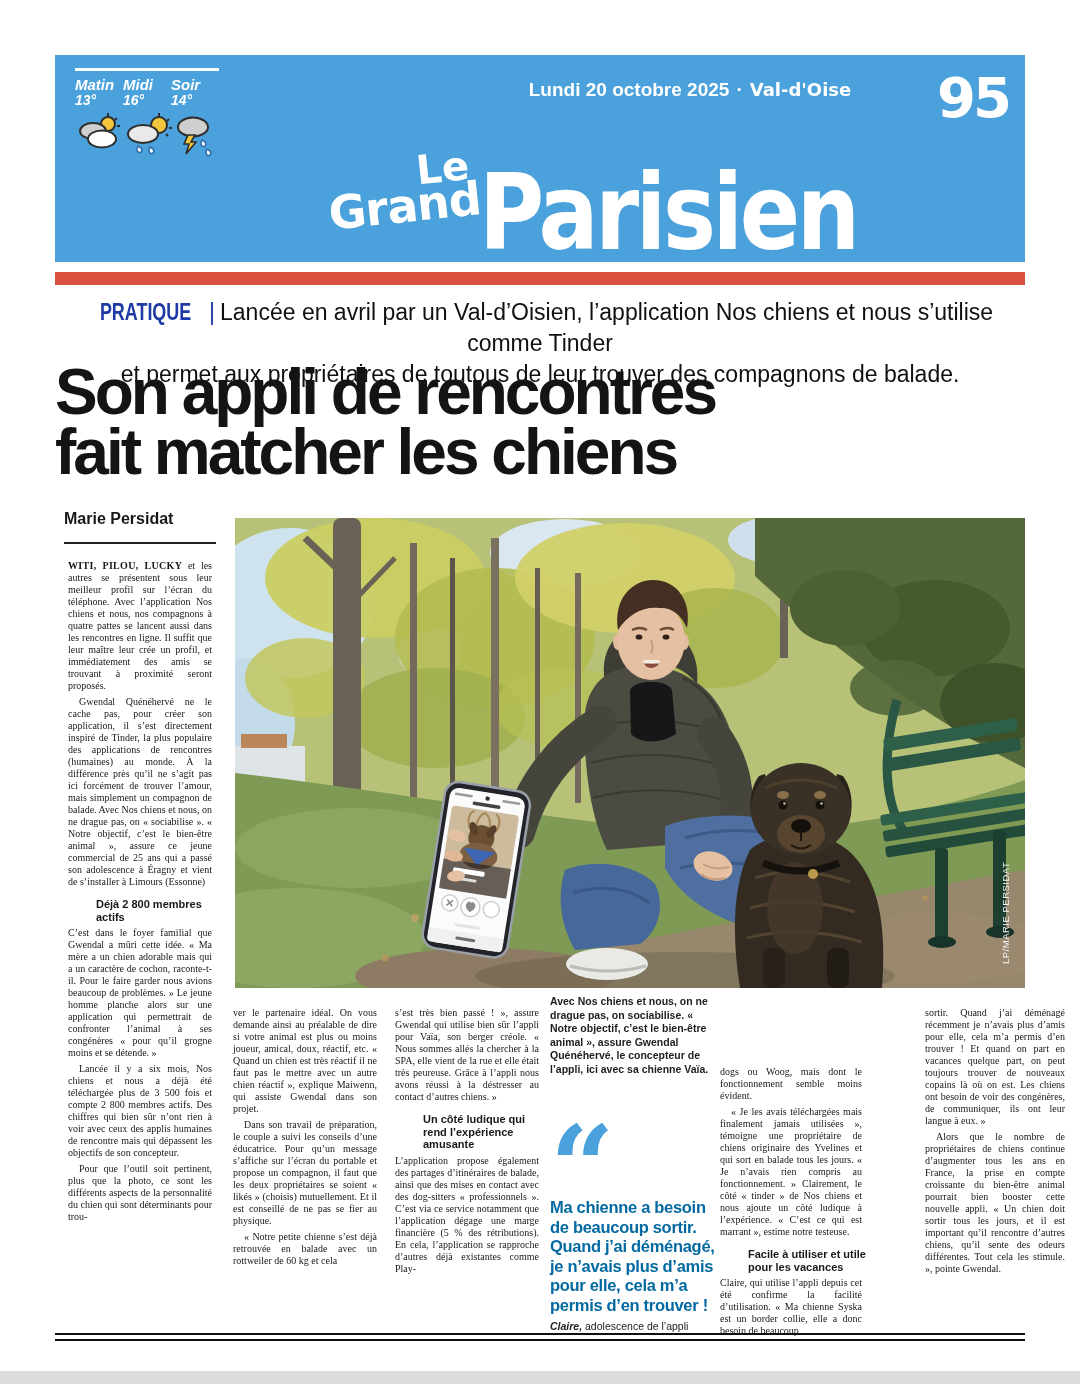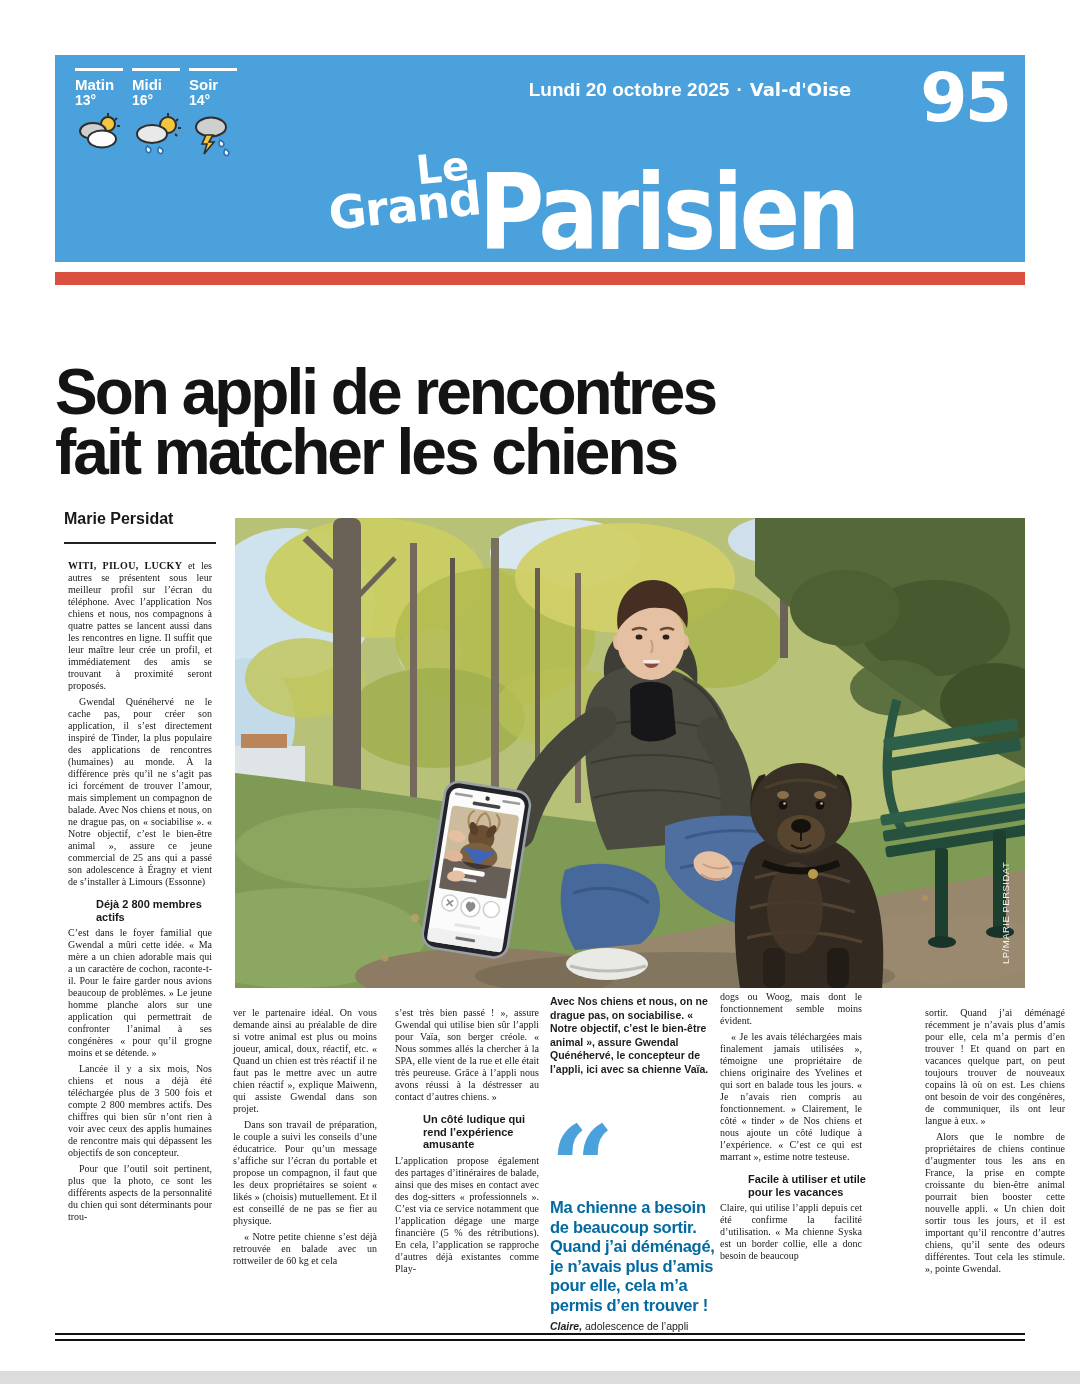--- a/index.html
+++ b/index.html
@@ -2,35 +2,35 @@
 <html style="--header_blue: #4BA1DB; --bar_red: #D9513E; --tag_blue: #1D3AA5; --quote_blue: #4BA1DB; --ink: #181818;"><head>
 <meta charset="utf-8">
 <style>
   html,body { margin:0; padding:0; background:#fff; }
   .page { position:relative; width:1080px; height:1384px; background:#fff; overflow:hidden;
           font-family:"Liberation Serif", serif; color:var(--ink,#181818); }
 
   
   .masthead { position:absolute; left:55px; top:55px; width:970px; height:207px;
               background:var(--header_blue,#4BA1DB); }
-  .weather { position:absolute; left:20px; top:13px; display:flex; gap:9px; }
+  .weather { position:absolute; left:20px; top:13px; display:flex; gap:0;font-style:italic; }
   .weather-item { width:48px; }
   .weather-rule { border-top:3px solid #fff; margin-bottom:5px; }
   .weather-label { font-family:"Liberation Sans",sans-serif; font-weight:700; color:#fff;
                    font-size:15px; line-height:17px; }
   .weather-temp  { font-family:"Liberation Sans",sans-serif; font-weight:700; color:#fff;
                    font-size:14px; line-height:15px; }
   .weather-icon svg { margin-top:5px; overflow:visible; }
   .dateline { position:absolute; left:460px; top:24px; width:350px; text-align:center;
               color:#fff; font-family:"Liberation Sans",sans-serif; white-space:nowrap; }
   .dateline .date { font-size:19px; font-weight:700; }
   .dateline .sep  { font-size:19px; font-weight:700; margin:0 7px; }
   .dateline .region { font-size:18px; font-weight:700; font-family:"DejaVu Sans",sans-serif; }
   .edition { position:absolute; right:16px; top:2px; color:#fff; letter-spacing:-3px;
-             font-family:"DejaVu Sans",sans-serif; font-weight:800; font-size:68px; line-height:82px; }
+             font-family:"DejaVu Sans",sans-serif; font-weight:800; font-size:56px; line-height:82px; }
   .lockup { position:absolute; left:272px; bottom:6px; display:flex; align-items:flex-end;
             color:#fff; font-family:"DejaVu Sans",sans-serif; font-weight:700; }
   .legrand { transform:rotate(-6deg); margin-bottom:30px; text-align:right; }
   .legrand .le    { font-size:40px; line-height:28px; padding-right:8px; }
   .legrand .grand { font-size:46px; line-height:40px; letter-spacing:-1px; }
   .parisien { font-size:106px; line-height:86px; letter-spacing:-4px;
               transform:scaleX(.84); transform-origin:left bottom; }
 
   .redbar { position:absolute; left:55px; top:272px; width:970px; height:13px;
             background:var(--bar_red,#D9513E); }
@@ -142,20 +142,24 @@
       <div class="legrand">
         <div class="le">Le</div>
         <div class="grand">Grand</div>
       </div>
       <div class="parisien">Parisien</div>
     </div>
   </div>
 
   <div class="redbar"></div>
 
+  <div class="kicker">
+    <div><span class="tag">PRATIQUE</span><span class="sep">|</span><span>Lancée en avril par un Val-d’Oisien, l’application Nos chiens et nous s’utilise comme Tinder</span></div>
+    <div>et permet aux propriétaires de toutous de leur trouver des compagnons de balade.</div>
+  </div>
 
   <div class="headline">
     <div>Son appli de rencontres</div>
     <div>fait matcher les chiens</div>
   </div>
 
   <div class="byline">Marie Persidat</div>
   <div class="byline-rule"></div>
 
   <div class="photo">
@@ -353,21 +357,21 @@
   </div>
 
   <div class="caption">Avec Nos chiens et nous, on ne drague pas, on sociabilise. « Notre objectif, c’est le bien-être animal », assure Gwendal Quénéhervé, le concepteur de l’appli, ici avec sa chienne Vaïa.</div>
 
   <div class="quote">
     <div class="quote-mark">“</div>
     <div class="quote-text">Ma chienne a besoin de beaucoup sortir. Quand j’ai déménagé, je n’avais plus d’amis pour elle, cela m’a permis d’en trouver !</div>
     <div class="quote-attr"><span class="author">Claire,</span><span> adolescence de l’appli</span></div>
   </div>
 
-  <div class="col" style="left:716px; top:987px; width:150px;">
+  <div class="col" style="left:716px; top:1062px; width:150px;">
     <p>dogs ou Woog, mais dont le fonctionnement semble moins évident.</p>
     <p>« Je les avais téléchargées mais finalement jamais utilisées », témoigne une propriétaire de chiens originaire des Yvelines et qui sort en balade tous les jours. « Je n’avais rien compris au fonctionnement. » Clairement, le côté « tinder » de Nos chiens et nous ajoute un côté ludique à l’expérience. « C’est ce qui est marrant », estime notre testeuse.</p>
     <h3 class="subhead">Facile à utiliser et utile pour les vacances</h3>
     <p>Claire, qui utilise l’appli depuis cet été confirme la facilité d’utilisation. « Ma chienne Syska est un border collie, elle a donc besoin de beaucoup</p>
   </div>
 
   <div class="col" style="left:921px; top:1003px; width:148px;">
     <p>sortir. Quand j’ai déménagé récemment je n’avais plus d’amis pour elle, cela m’a permis d’en trouver ! Et quand on part en vacances quelque part, on peut toujours trouver de nouveaux copains là où on est. Les chiens ont besoin de voir des congénères, de communiquer, ils ont leur langue à eux. »</p>
     <p>Alors que le nombre de propriétaires de chiens continue d’augmenter tous les ans en France, la prise en compte croissante du bien-être animal pourrait bien booster cette nouvelle appli. « Un chien doit sortir tous les jours, et il est important qu’il rencontre d’autres chiens, qu’il sente des odeurs différentes. Tout cela les stimule. », pointe Gwendal.</p>
   </div>

